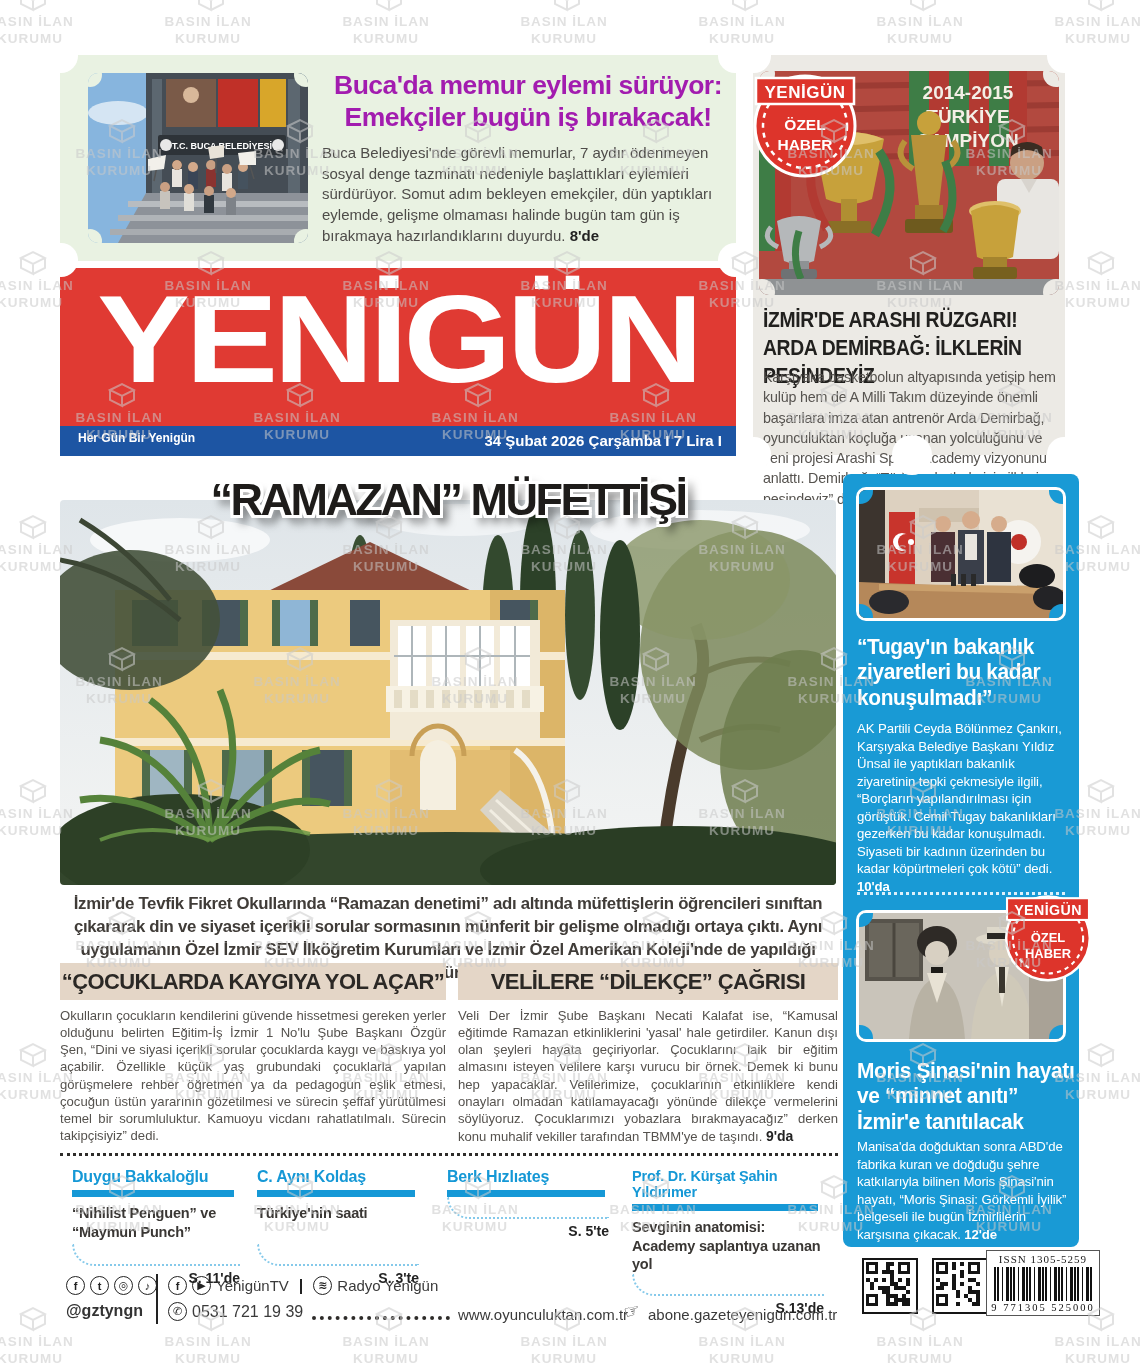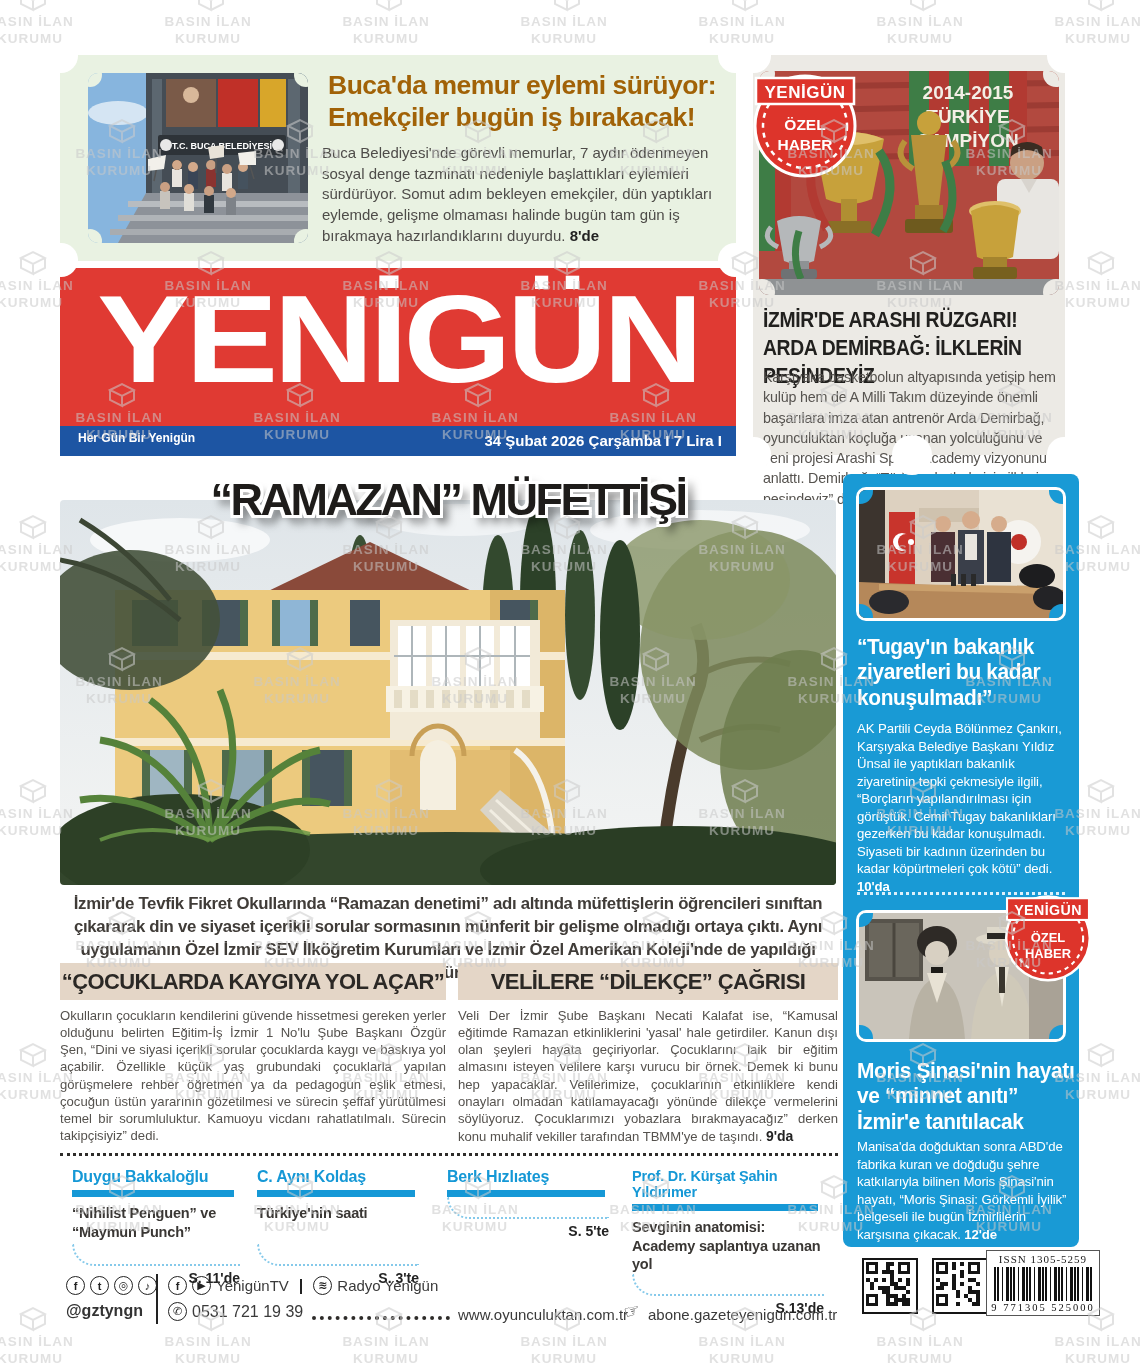--- a/index.html
+++ b/index.html
@@ -114,22 +114,22 @@
         <polygon points="60,86 78,82 76,96 60,98" fill="#f2f0ea"></polygon>
         <polygon points="150,80 168,78 168,92 152,92" fill="#f2f0ea"></polygon>
         <polygon points="120,74 136,72 136,84 122,86" fill="#e8e2d8"></polygon>
       </svg>
       <div class="notch n-g" style="left:-10px;top:-10px;width:24px;height:24px;"></div>
       <div class="notch n-g" style="right:-10px;top:-10px;width:24px;height:24px;"></div>
       <div class="notch n-g" style="left:-10px;bottom:-10px;width:24px;height:24px;"></div>
       <div class="notch n-g" style="right:-10px;bottom:-10px;width:24px;height:24px;"></div>
     </div>
 
-    <div class="abs" style="left:268px;top:14px;width:400px;font-size:26.5px;font-weight:bold;
-                color:#a16207;line-height:1.22;letter-spacing:-.5px;">Buca'da memur eylemi sürüyor: Emekçiler bugün iş bırakacak!</div>
+    <div class="abs" style="left:268px;top:14px;width:400px;text-align:center;font-size:26.5px;font-weight:bold;
+                color:#a21caf;line-height:1.22;letter-spacing:-.5px;">Buca'da memur eylemi sürüyor: Emekçiler bugün iş bırakacak!</div>
     <div class="abs" style="left:262px;top:88px;width:416px;font-size:15px;color:#4e4c49;line-height:1.38;text-align:left;">
       <span>Buca Belediyesi'nde görevli memurlar, 7 aydır ödenmeyen sosyal denge tazminatı nedeniyle başlattıkları eylemleri sürdürüyor. Somut adım bekleyen emekçiler, dün yaptıkları eylemde, gelişme olmaması halinde bugün tam gün iş bırakmaya hazırlandıklarını duyurdu.</span>
       <span class="bold" style="color:#222;">8'de</span>
     </div>
   </div>
 
   <div class="card" style="left:753px;top:55px;width:312px;height:400px;background:#eceae5;">
     <div class="notch n-w" style="left:-16px;top:-16px;width:34px;height:34px;"></div>
     <div class="notch n-w" style="right:-16px;top:-16px;width:34px;height:34px;"></div>
     <div class="notch n-w" style="left:-16px;bottom:-16px;width:34px;height:34px;"></div>

